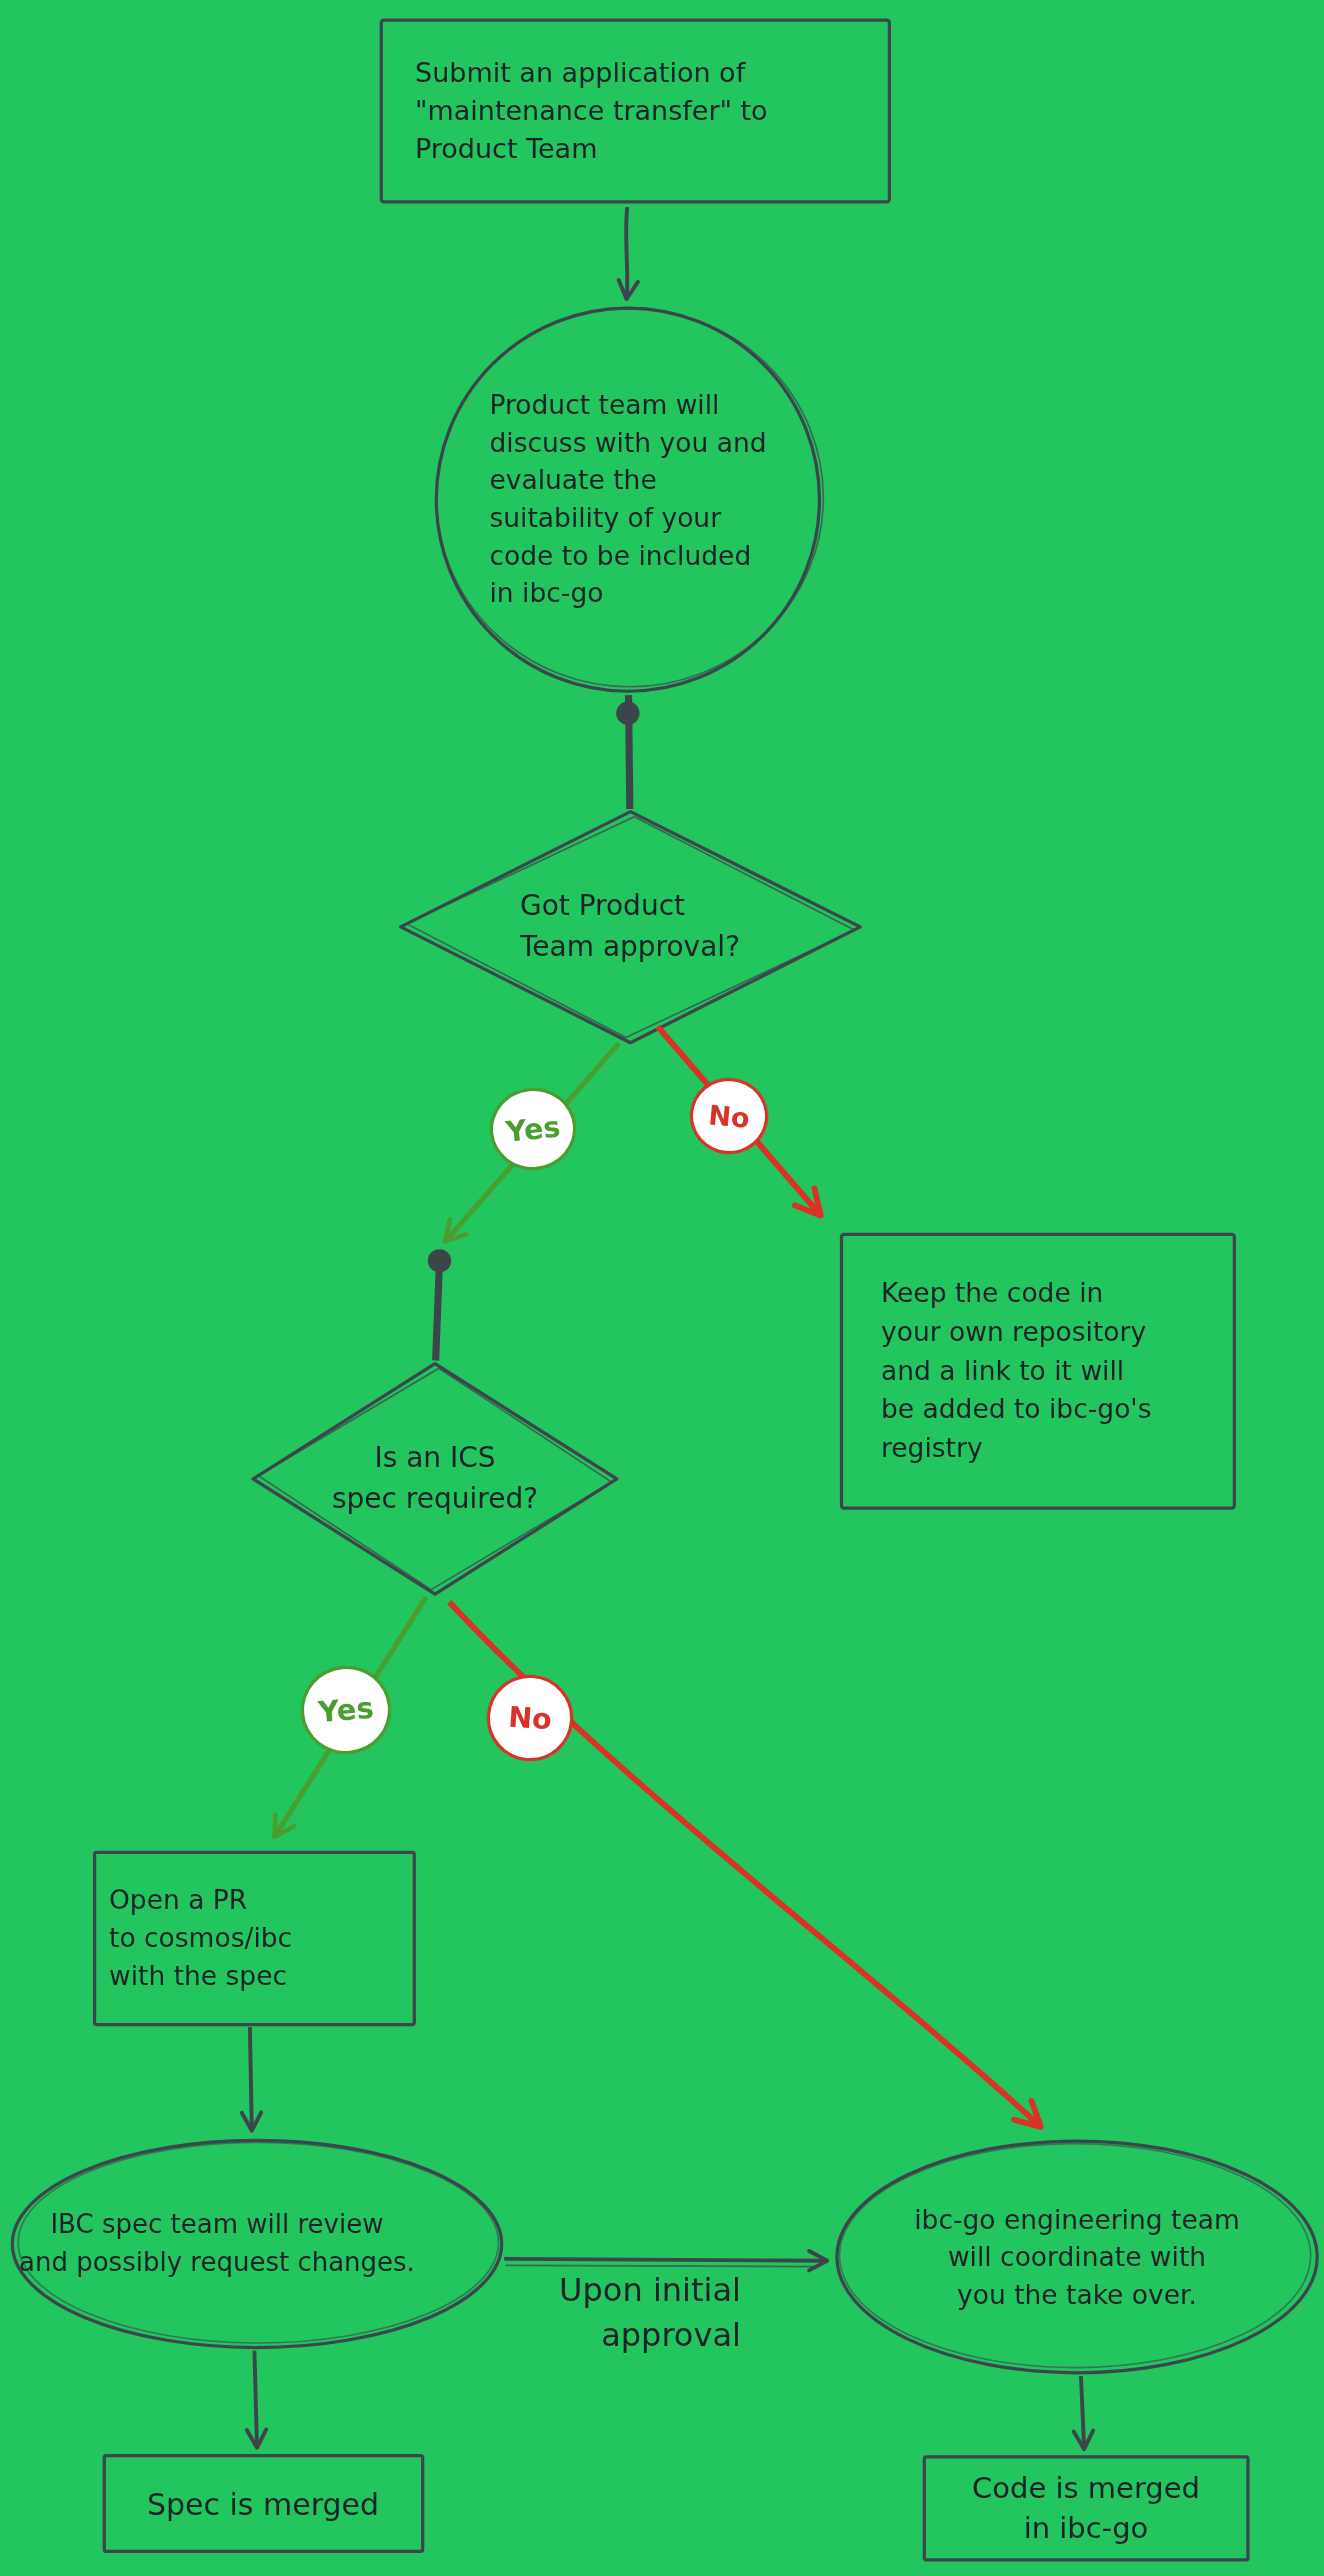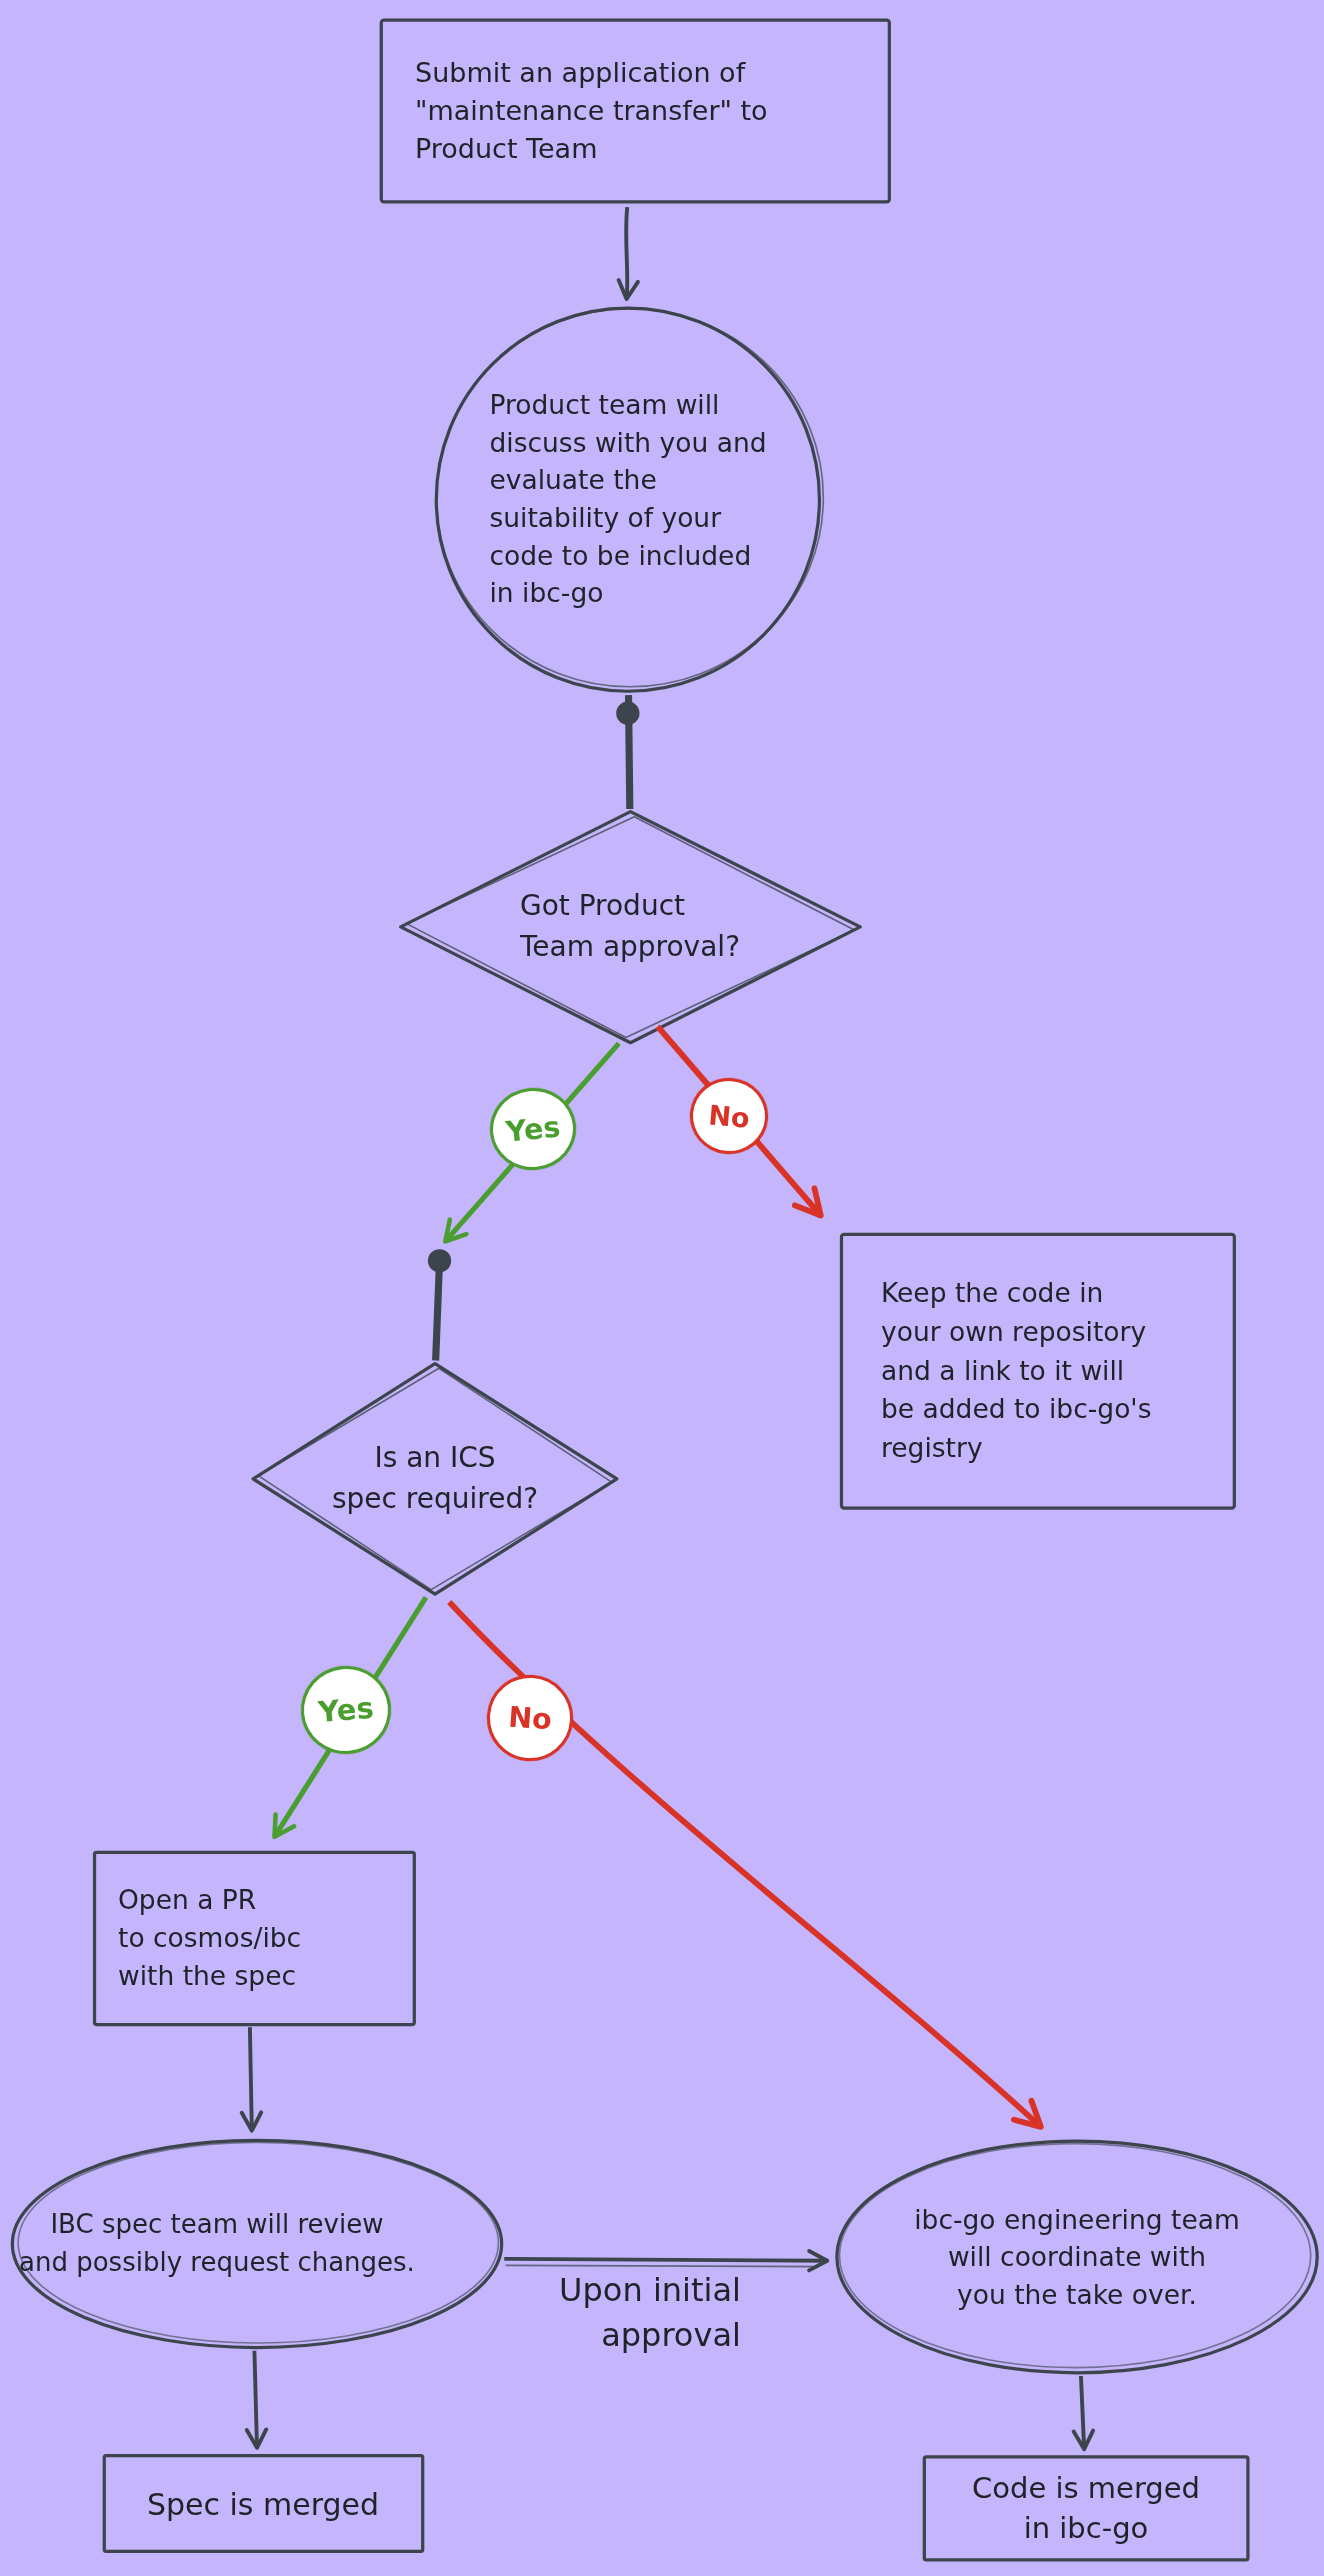--- a/index.html
+++ b/index.html
@@ -1,34 +1,34 @@
 <!DOCTYPE html>
 <html style="font-size:10.4px"><head>
 <meta charset="utf-8">
 <style>
   html,body{margin:0;padding:0;background:#ffffff;}
   .canvas{
     position:relative;
     width:1325px;height:2576px;
-    background:#c4b5fd;
+    background:#22c55e;
     font-family:"DejaVu Sans", sans-serif;
     color:#1e2328;
     overflow:hidden;
   }
   svg.wires{position:absolute;left:0;top:0;width:1325px;height:2576px;}
 
   .lbl{position:absolute;display:flex;align-items:center;color:#1e2328;}
   .txt{white-space:pre-line;}
 
   .start      {left:381px;  top:20px;   width:508px; height:182px; padding-left:34px; font-size:27px; line-height:1.42;}
   .evaluate   {left:434px;  top:305px;  width:388px; height:388px; justify-content:center; font-size:26.5px; line-height:1.42;}
   .decision1  {left:397px;  top:810px; width:466px; height:233px; justify-content:center; text-align:left; font-size:28px; line-height:1.45;}
   .keep       {left:841px; top:1234px; width:364px; height:274px; padding-left:40px; font-size:26.5px; line-height:1.46;}
   .decision2  {left:252px;  top:1362px; width:366px; height:233px; justify-content:center; text-align:center; font-size:28px; line-height:1.45;}
-  .openpr     {left:94px;  top:1852px; width:289px; height:172px; padding-left:24px; font-size:26.5px; line-height:1.44;}
+  .openpr     {left:94px;  top:1852px; width:289px; height:172px; padding-left:15px; font-size:26.5px; line-height:1.44;}
   .specreview {left:19px;   top:2140px; width:489px; height:207px; justify-content:flex-start; text-align:center; font-size:26px; line-height:1.45;}
   .engineering{left:837px; top:2141px; width:480px; height:232px; justify-content:center; text-align:center; font-size:26.5px; line-height:1.42;}
   .specmerged {left:104px;  top:2456px; width:318px; height:96px; justify-content:center; text-align:center; font-size:30px;}
   .codemerged {left:924px; top:2457px; width:324px; height:103px; justify-content:center; text-align:center; font-size:29px; line-height:1.35;}
   .upon       {left:511px;  top:2264px; width:278px; height:97px; justify-content:center; text-align:right; font-size:32px; line-height:1.4; font-weight:500;}
 
   .badge{
     position:absolute;display:flex;align-items:center;justify-content:center;
     border-radius:50%;background:#ffffff;font-weight:bold;
   }

